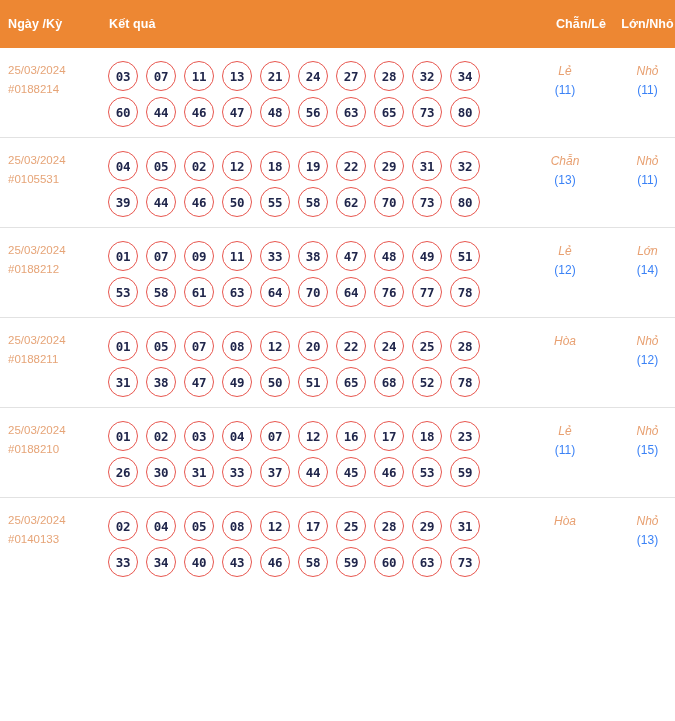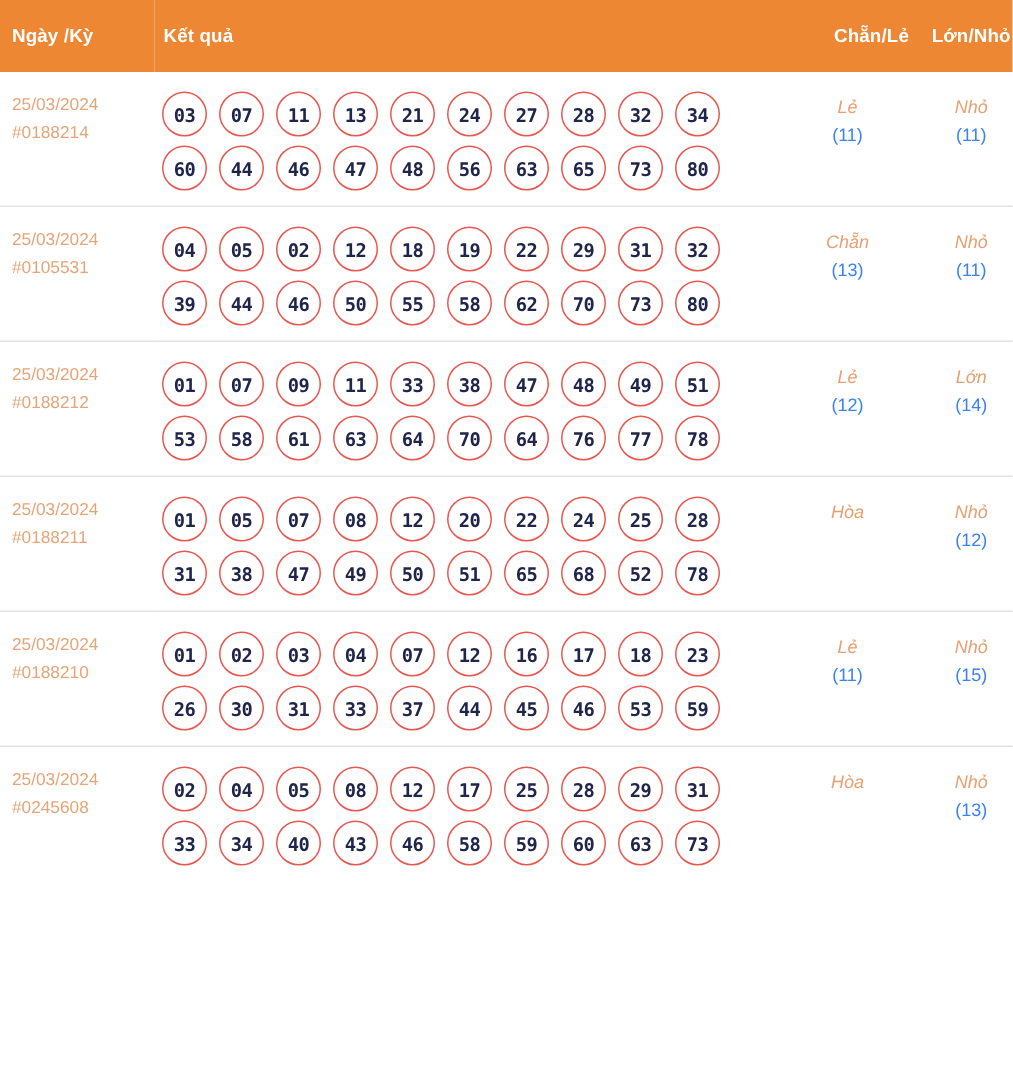--- a/index.html
+++ b/index.html
@@ -314,21 +314,21 @@
           <span class="summary-count">(11)</span>
         </td>
         <td class="cell-summary">
           <span class="summary-label">Nhỏ</span>
           <span class="summary-count">(15)</span>
         </td>
       </tr>
       <tr>
         <td class="cell-date">
           <span class="draw-date">25/03/2024</span>
-          <span class="draw-id">#0245608</span>
+          <span class="draw-id">#0140133</span>
         </td>
         <td class="cell-result">
           <div class="ball-row">
             <span class="ball">02</span>
             <span class="ball">04</span>
             <span class="ball">05</span>
             <span class="ball">08</span>
             <span class="ball">12</span>
             <span class="ball">17</span>
             <span class="ball">25</span>

